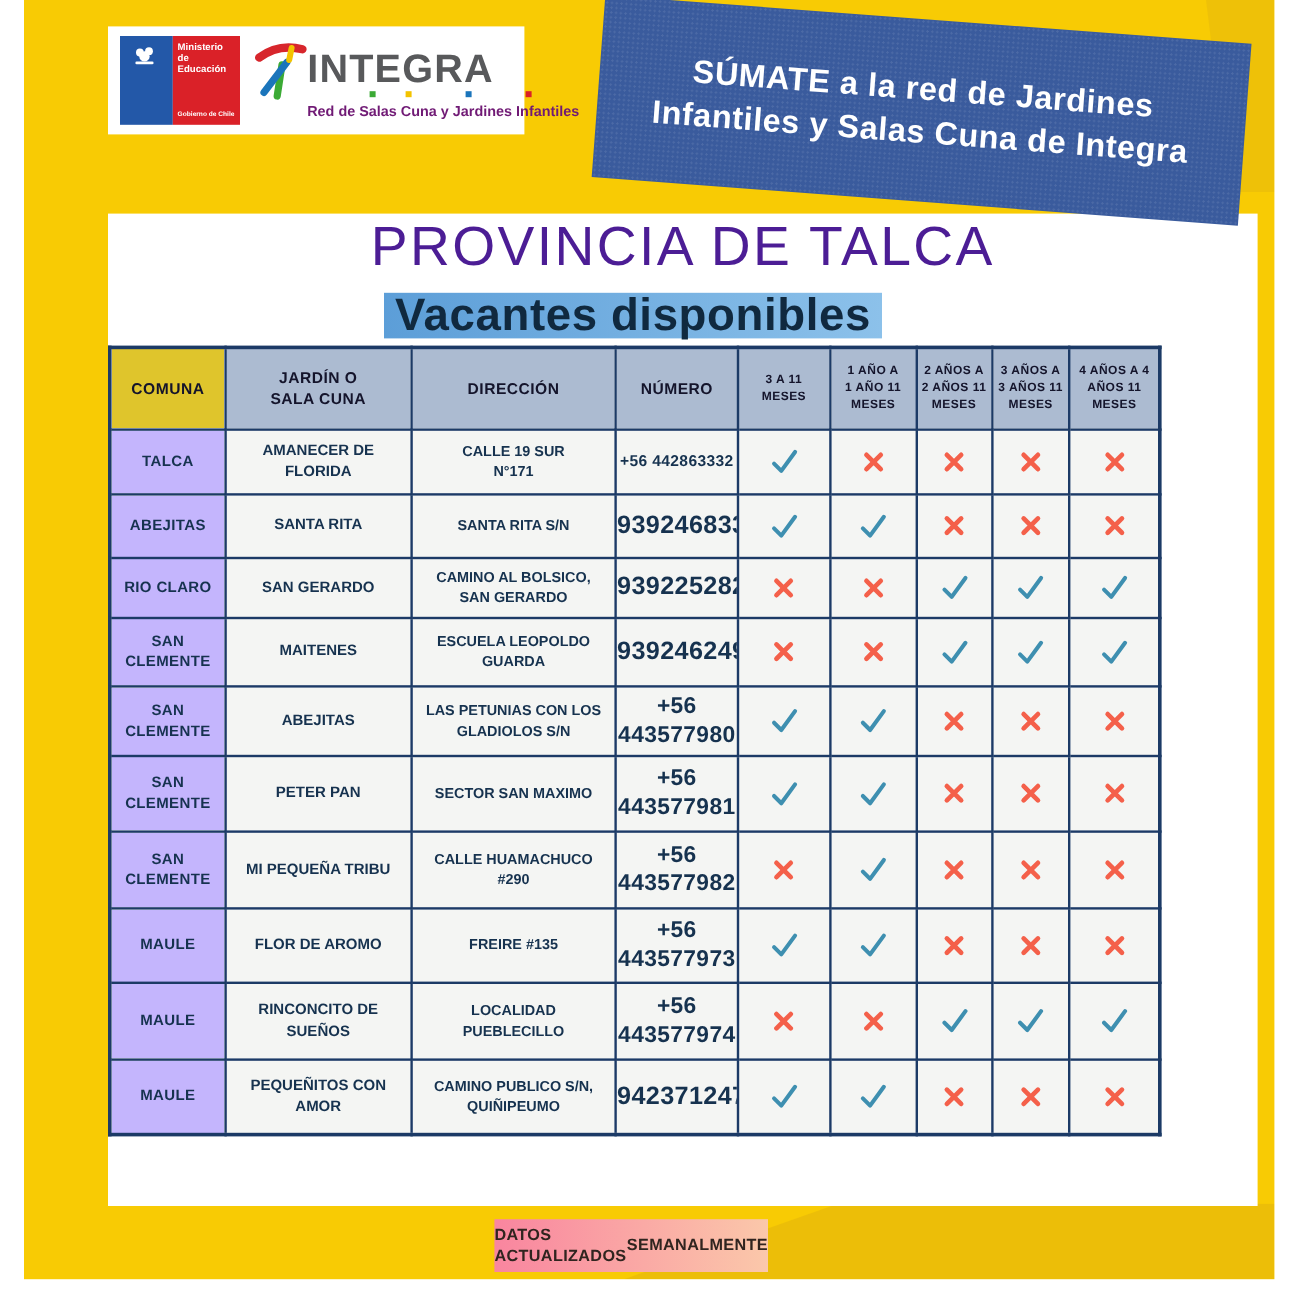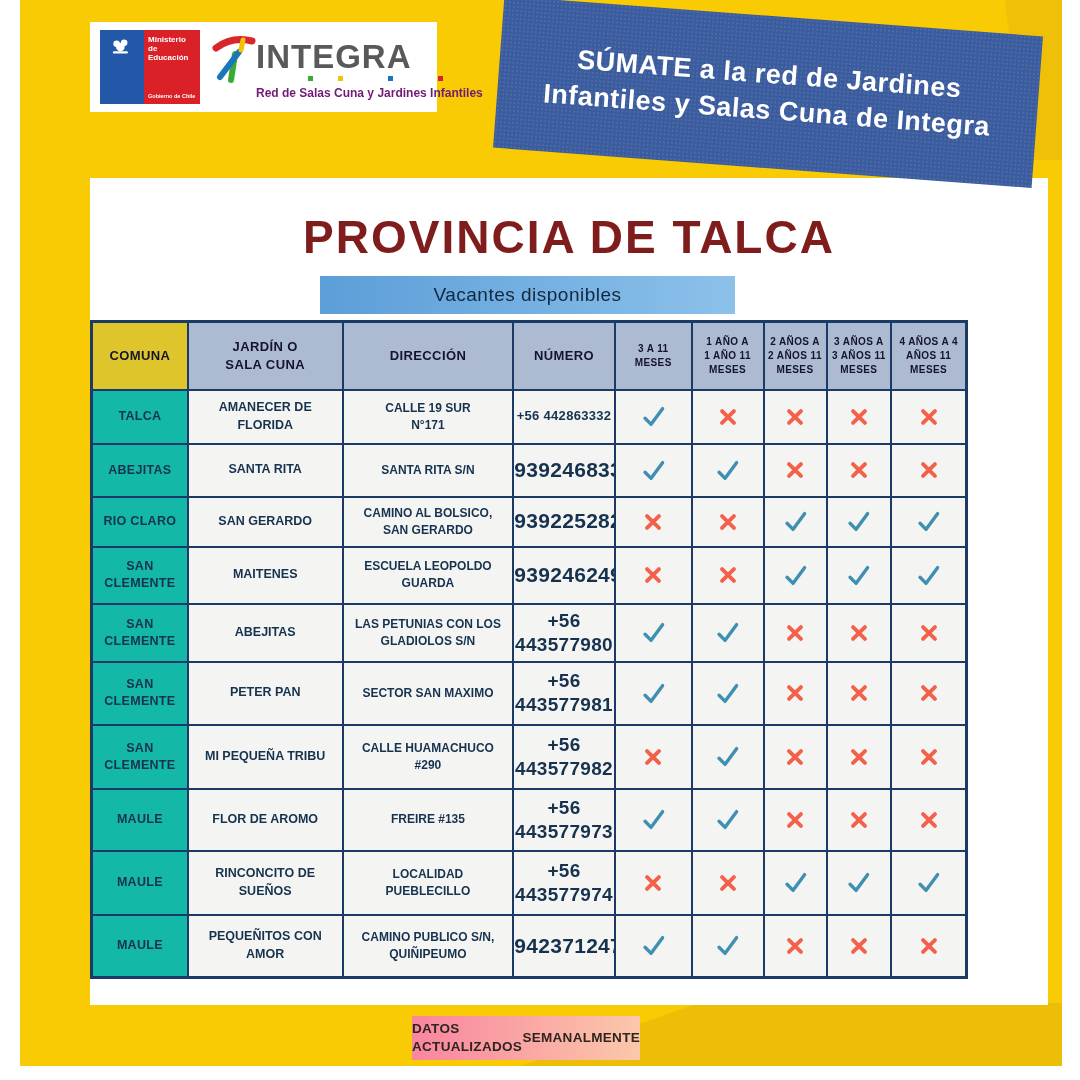--- a/index.html
+++ b/index.html
@@ -78,47 +78,47 @@
     display:flex; align-items:center; justify-content:center;
     padding:10px 26px; z-index:5;
   }
   .banner-text {
     color:#ffffff; font-size:27px; font-weight:bold; text-align:center; line-height:1.35;
     letter-spacing:.5px;
   }
 
   
   .page-title {
-    margin-top:32px; text-align:center;
-    color:#7f1d1d; font-size:46px; font-weight:bold; letter-spacing:2px;
+    text-align:center;
+    color:#4c1d95; font-size:46px; font-weight:normal; letter-spacing:2px;
   }
   .subtitle-bar {
     margin:12px 0 0 230px; width:415px; height:38px;
     background:linear-gradient(90deg,#5C9ED8,#8CC1EA);
     display:flex; align-items:center; justify-content:center;
   }
-  .subtitle-text { color:#10293F; font-size:19px; font-weight:normal; letter-spacing:.5px; }
+  .subtitle-text { color:#10293F; font-size:38px; font-weight:bold; letter-spacing:.5px; }
 
   
   table.vtable {
     border-collapse:collapse; table-layout:fixed;
     width:878px; margin-top:6px;
     border:3px solid #1C3A66;
   }
   .vtable th, .vtable td {
     border:2px solid #1C3A66;
     text-align:center; vertical-align:middle;
     white-space:pre-line; overflow:hidden;
   }
   .vtable thead tr { height:68px; }
   .th { background:#ACBBD1; color:#14142B; font-size:13px; font-weight:bold; letter-spacing:.4px; line-height:1.35; }
   .th-comuna { background:#DFC52C; }
   .th-age { font-size:10px; line-height:1.4; }
   .cell { background:#F4F5F3; color:#16324F; font-weight:bold; }
-  .cell-comuna { background:#14b8a6; font-size:12.5px; line-height:1.35; letter-spacing:.3px; }
+  .cell-comuna { background:#c4b5fd; font-size:12.5px; line-height:1.35; letter-spacing:.3px; }
   .cell-jardin { font-size:12.5px; line-height:1.4; padding:0 8px;margin-left:44px; }
   .cell-direccion { font-size:12px; line-height:1.4; padding:0 6px; }
   .cell-numero { line-height:1.25; letter-spacing:.3px; }
   .mark-cell { background:#F4F5F3; }
   .mark { vertical-align:middle; }
   svg.check { width:29px; height:29px; }
   svg.cross { width:26px; height:26px; }
 
   
   .footer-badge {

